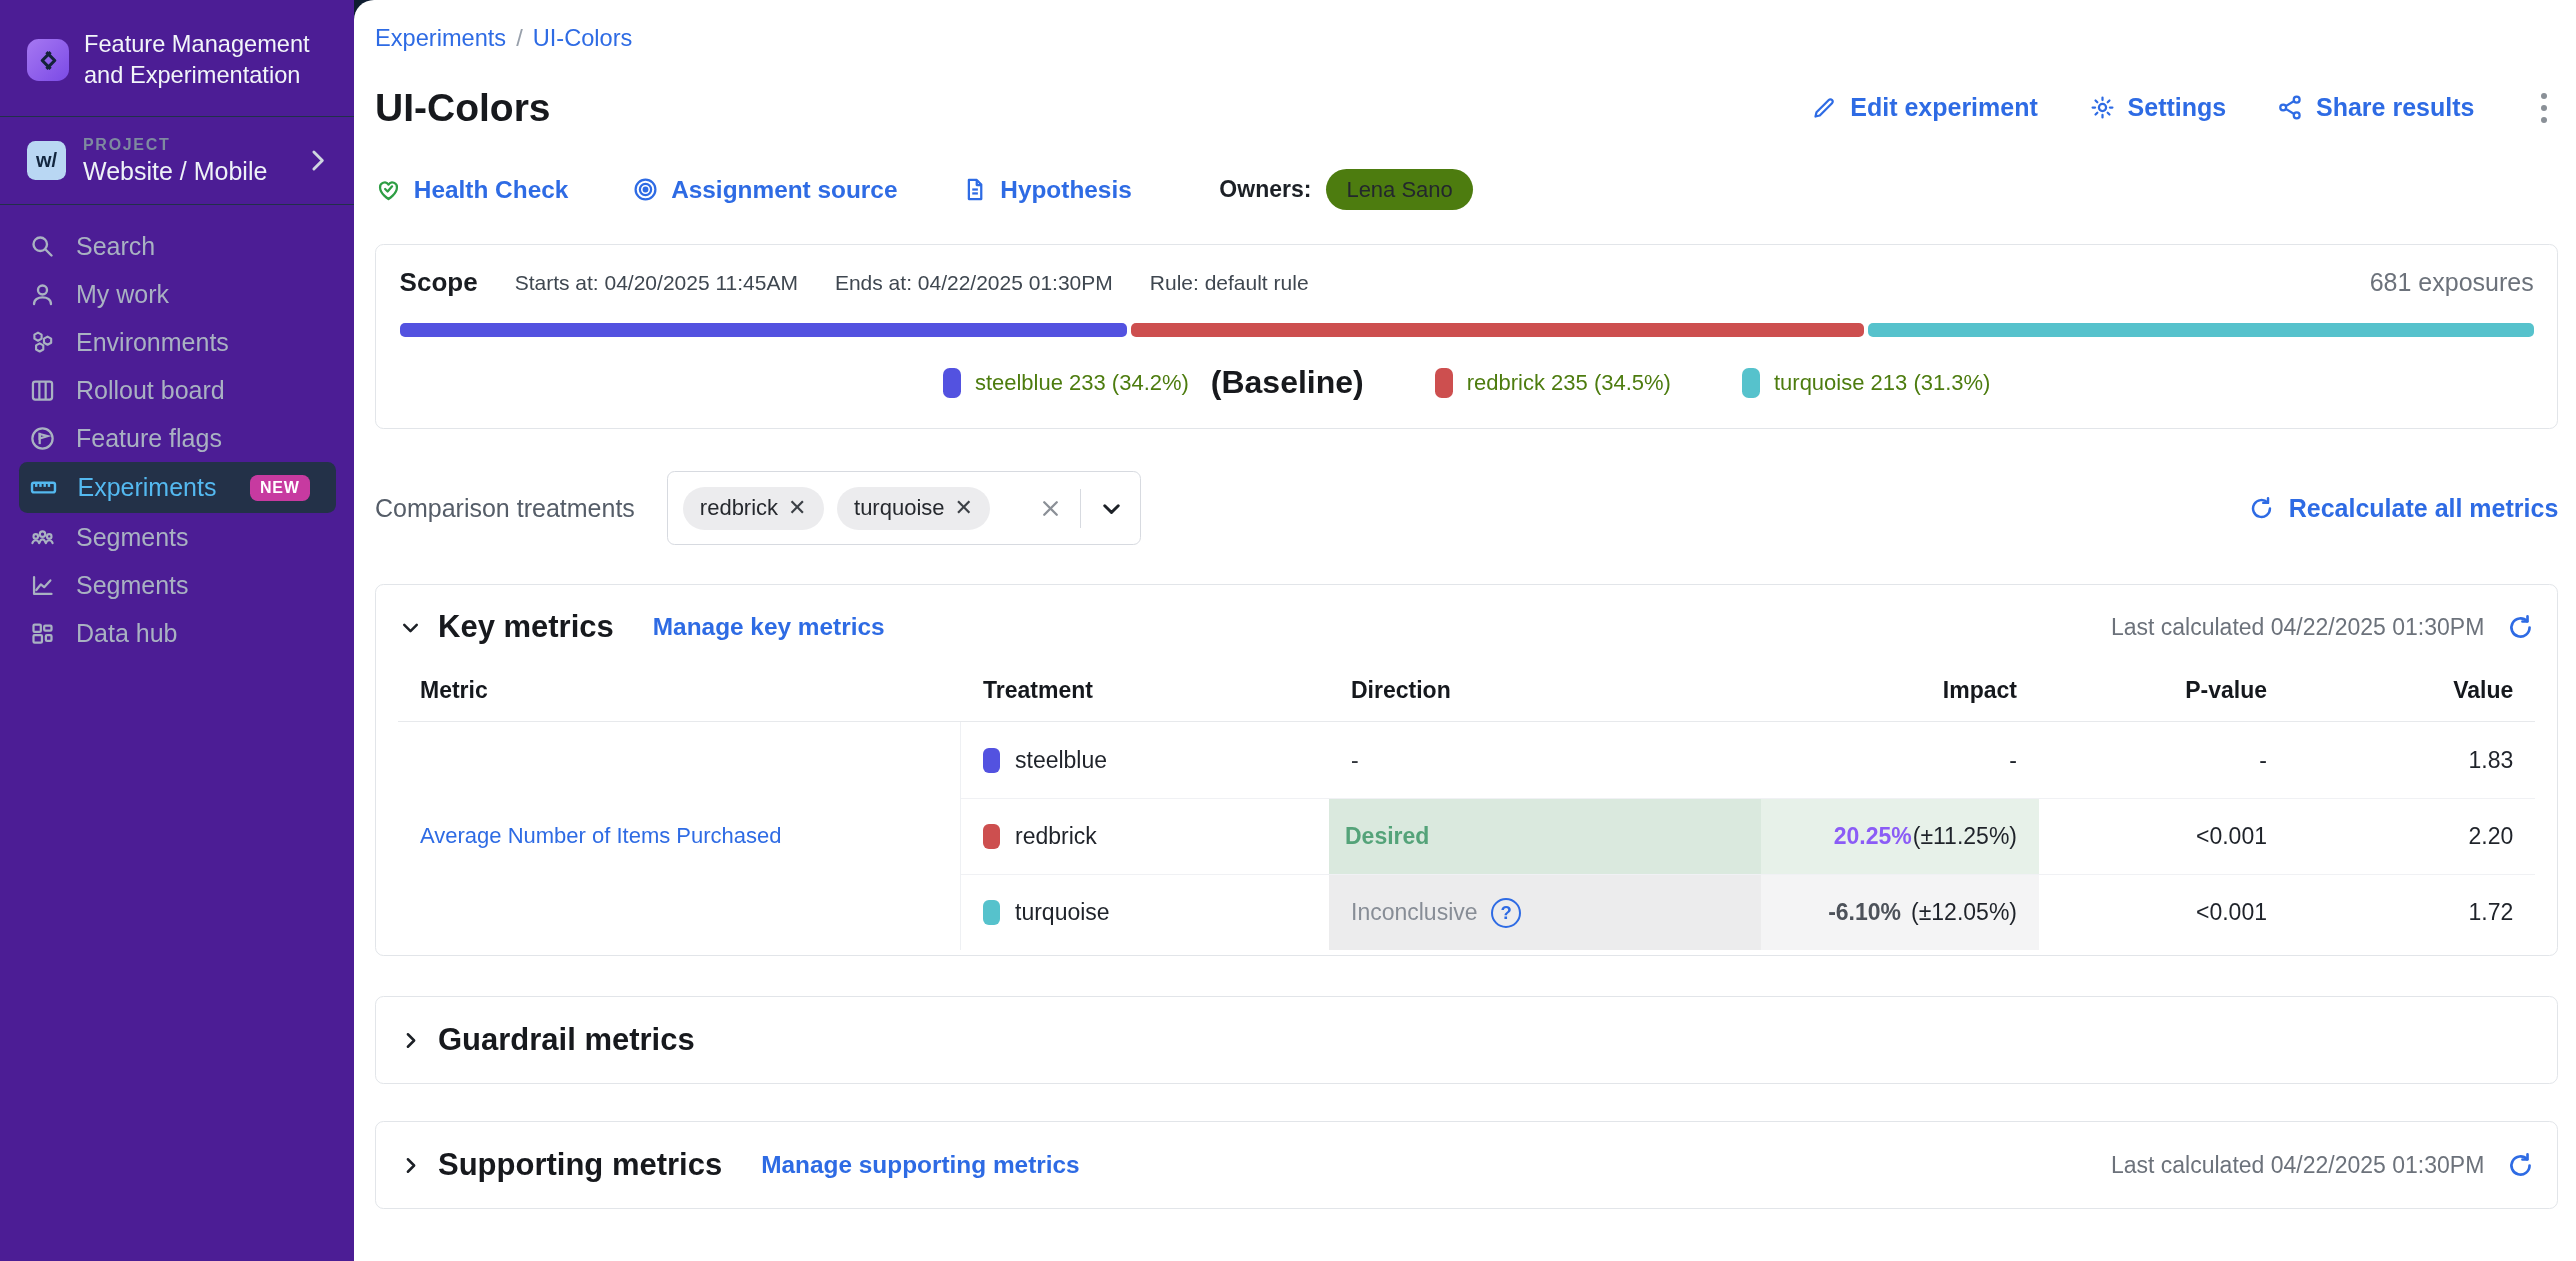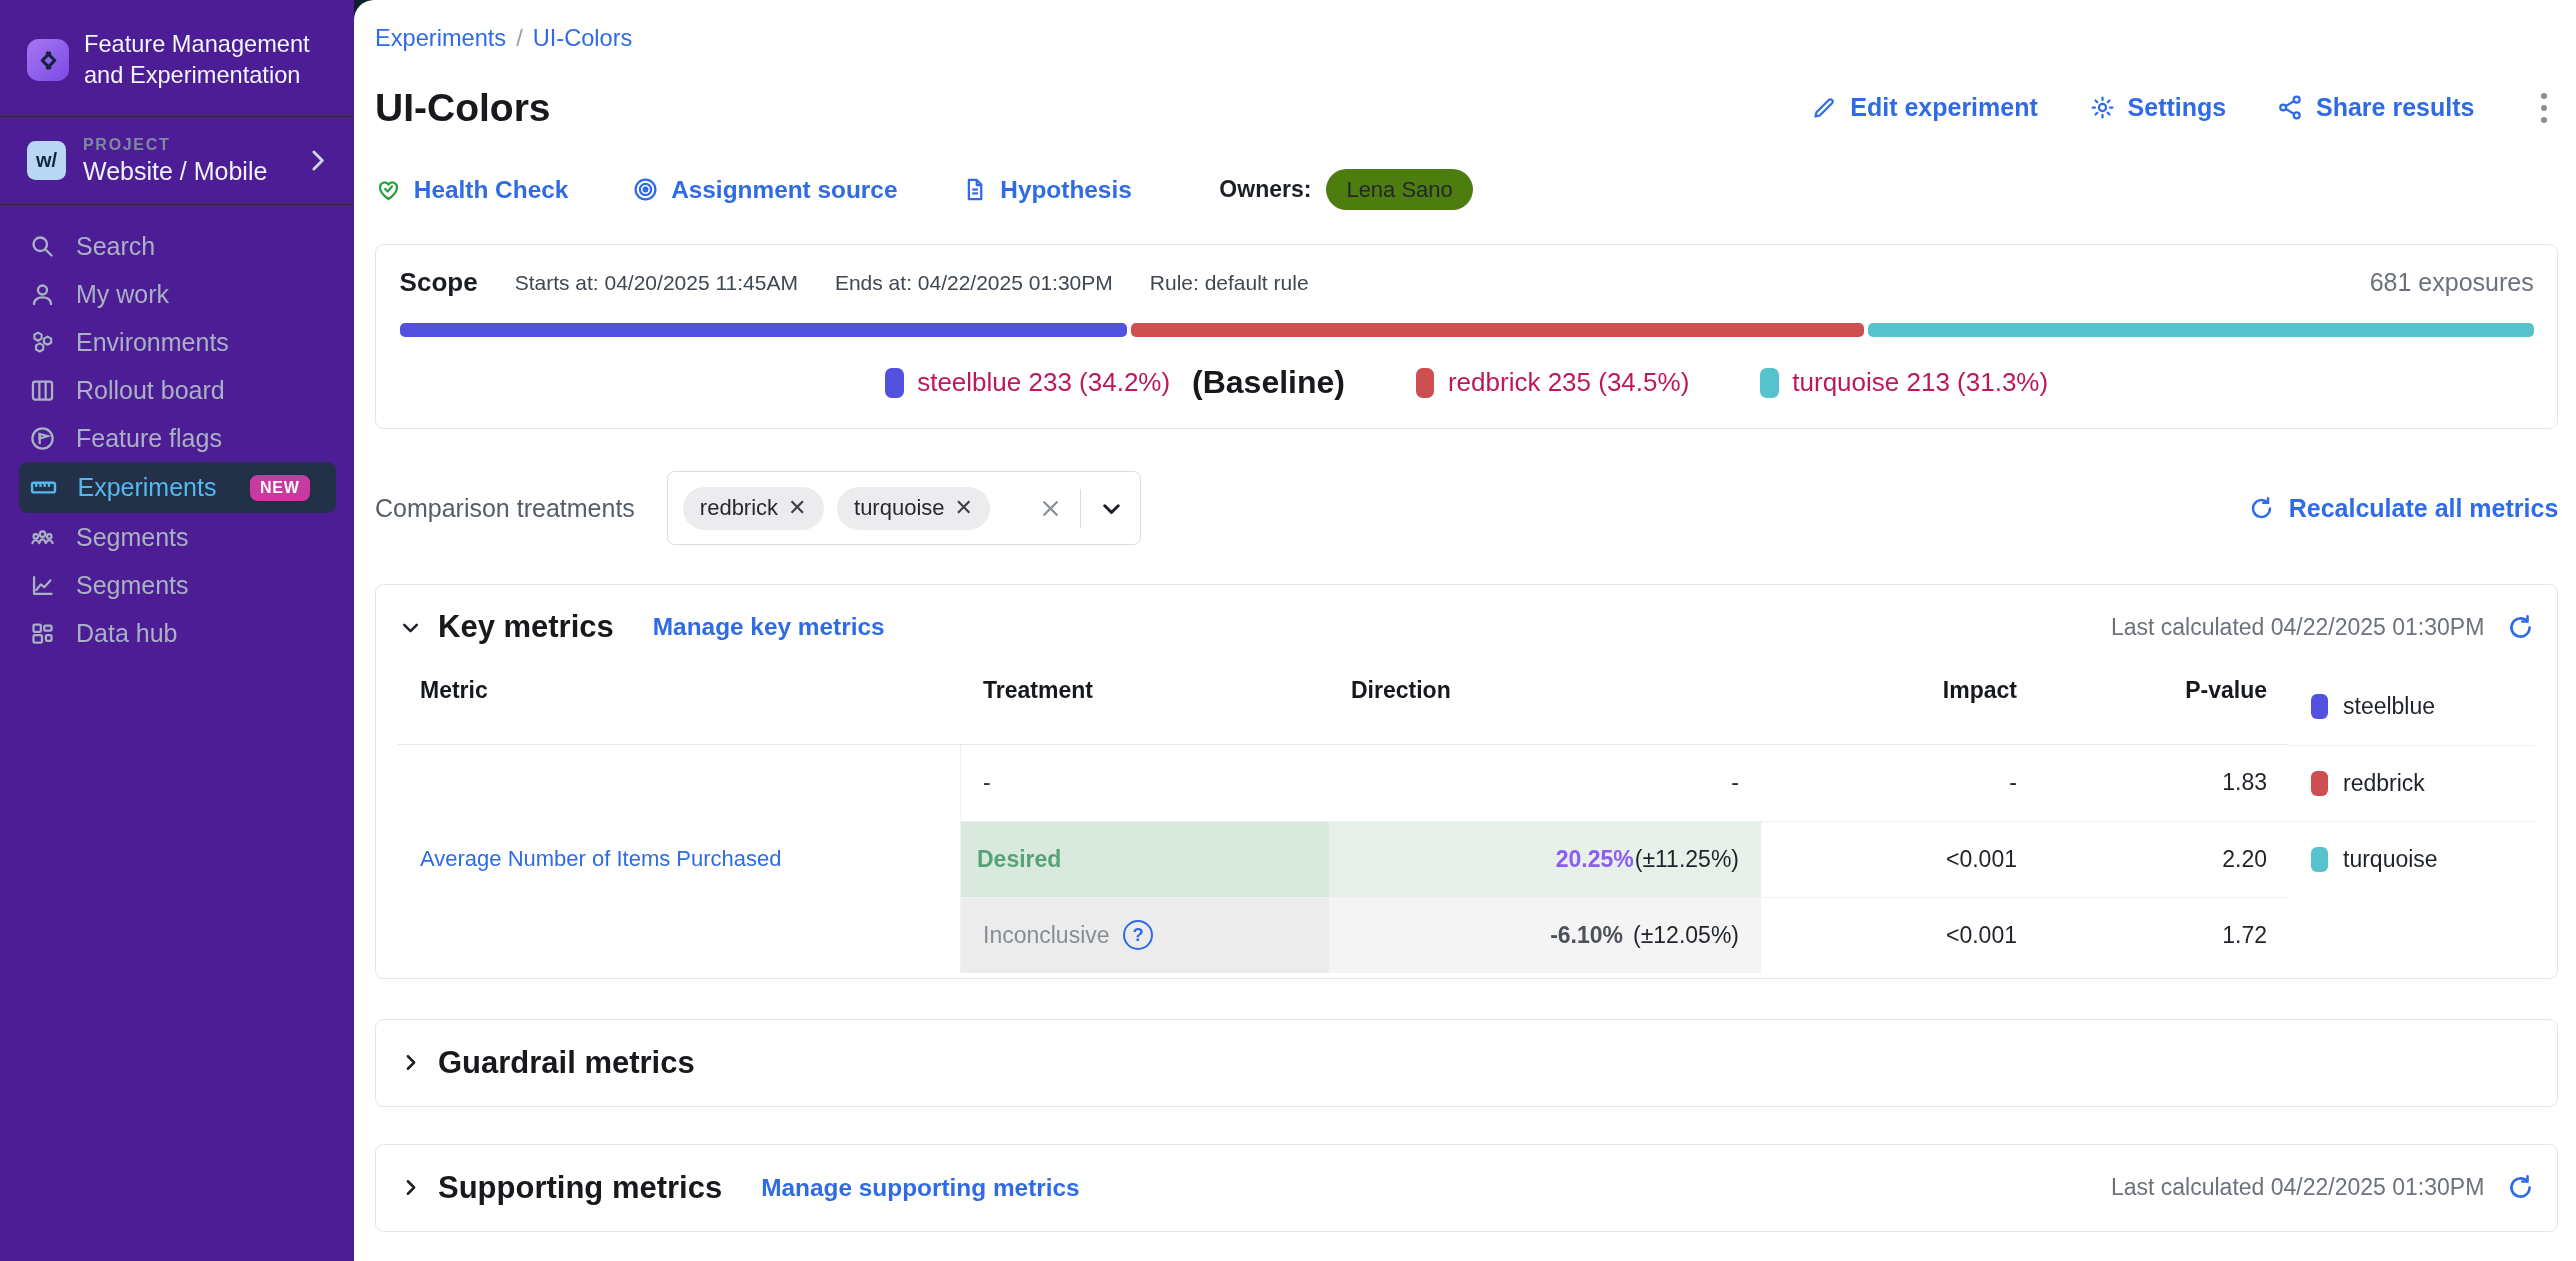--- a/index.html
+++ b/index.html
@@ -59,21 +59,21 @@
   .scope-card { margin-top:34px; padding:22px 23.6px 27px 23.6px; }
   .scope-top { display:flex; align-items:center; }
   .scope-title { font-size:26px; font-weight:700; color:#191c21; }
   .scope-meta { font-size:21px; color:#3f4750; margin-left:37px; }
   .scope-exposures { margin-left:auto; font-size:25px; color:#6c727b; }
   .expo-bar { display:flex; gap:3.4px; height:14.3px; margin-top:25px; }
   .expo-seg { height:100%; border-radius:5px; }
   .legend { display:flex; justify-content:center; gap:71px; margin-top:27px; align-items:center; }
   .legend-item { display:flex; align-items:center; gap:13.5px; }
   .legend-swatch { width:18.5px; height:30px; border-radius:6.7px; }
-  .legend-label { font-size:26px; color:#be185d; }
+  .legend-label { font-size:22px; color:#4d7c0f; }
   .legend-suffix { font-size:32px; color:#17191d; font-weight:800; margin-left:8.4px; }
 
   
   .compare-row { display:flex; align-items:center; margin-top:42px; }
   .compare-label { font-size:25px; color:#555d68; }
   .treat-select { display:flex; align-items:center; margin-left:32px; width:474px; height:74px;
     border:0.8px solid #d7dae0; border-radius:7.6px; padding:0 15px; cursor:pointer; background:#fff; }
   .chip { display:flex; align-items:center; gap:10px; background:#ececee; border-radius:842px;
     padding:8.4px 17px; font-size:22px; color:#26292e; margin-right:13.5px; }
   .chip-x { font-size:22px; color:#3c4046; cursor:pointer; }
@@ -377,20 +377,21 @@
           </svg>
       </div>
     </div>
 
     <div class="km-table">
       <div class="th">Metric</div>
       <div class="th">Treatment</div>
       <div class="th">Direction</div>
       <div class="th r">Impact</div>
       <div class="th r">P-value</div>
+      <div class="th r">Value</div>
 
       <div class="metric-cell">
         <span class="metric-link">Average Number of Items Purchased</span>
       </div>
 
       <div class="td">
         <span class="tr-swatch" style="background: rgb(83, 82, 224);"></span>
         <span>steelblue</span>
       </div>
       <div class="td dir-dash">-</div>

